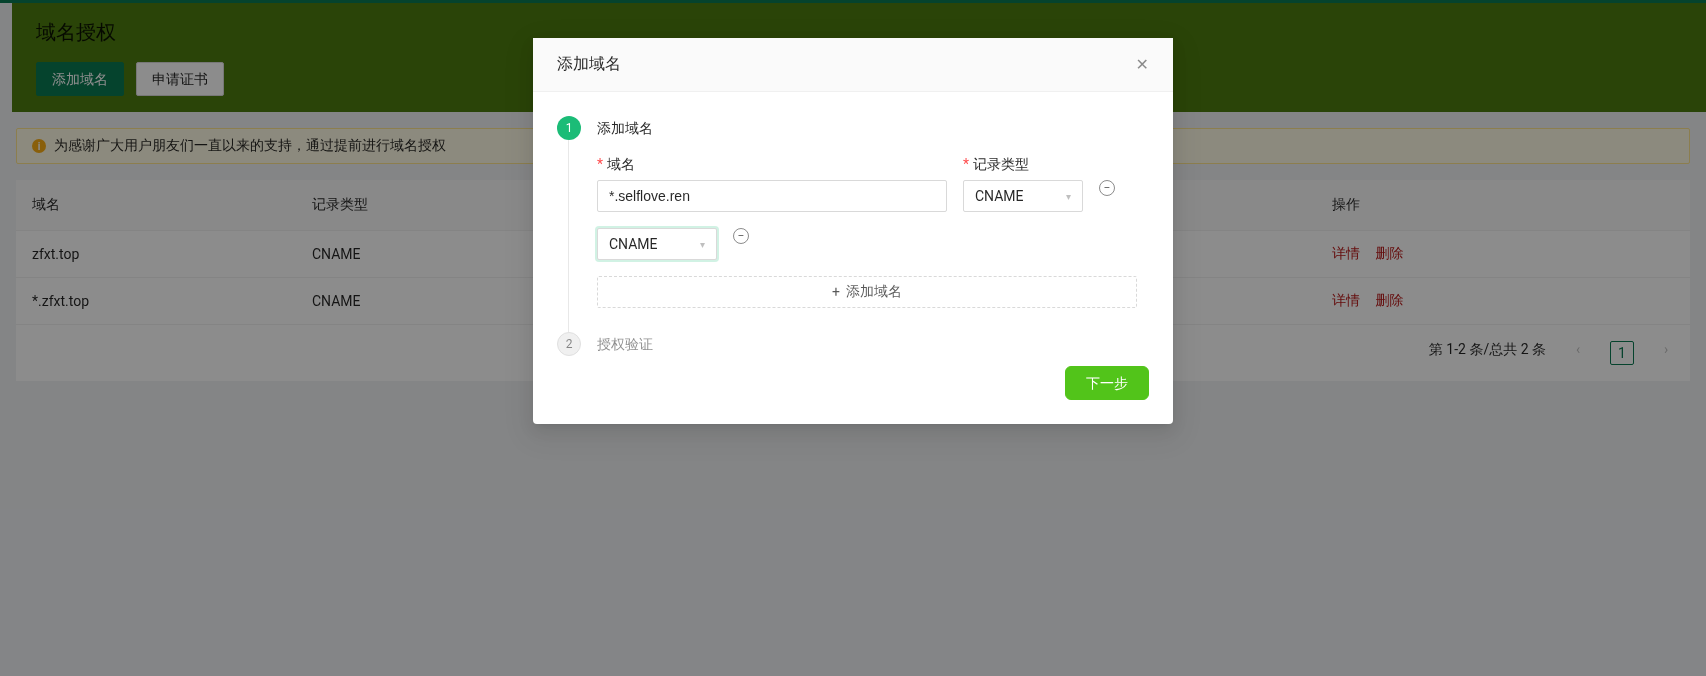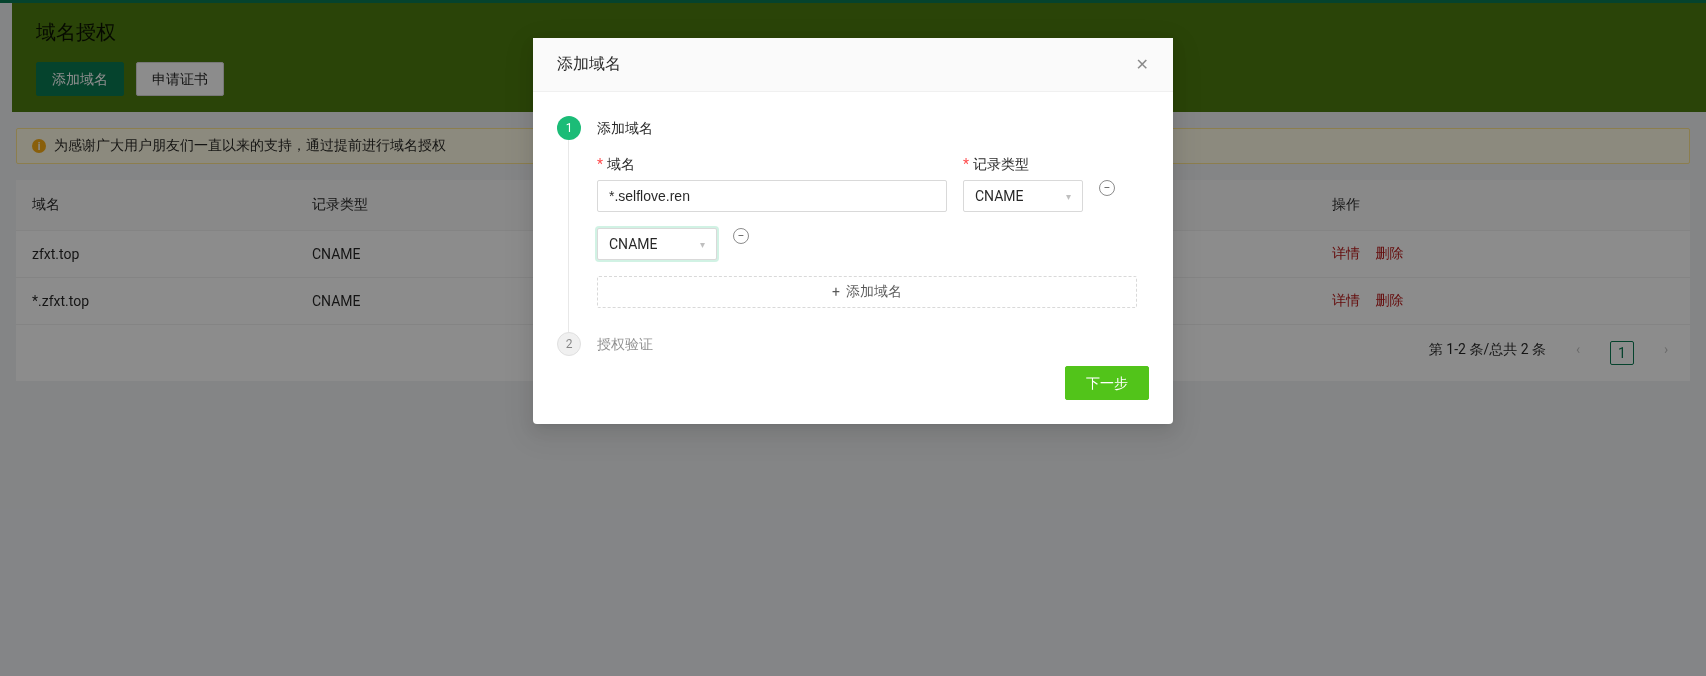--- a/index.html
+++ b/index.html
@@ -304,15 +304,15 @@
         </div>
       </div>
 
       <div class="step-item step-wait">
         <div class="step-icon">2</div>
         <div class="step-title">授权验证</div>
       </div>
     </div>
   </div>
   <div class="modal-footer">
-    <button class="btn btn-green" style="padding:5px 20px;">下一步</button>
+    <button class="btn btn-green" style="padding:5px 20px;border-radius:6px;">下一步</button>
   </div>
 </div>
 
 </body></html>

